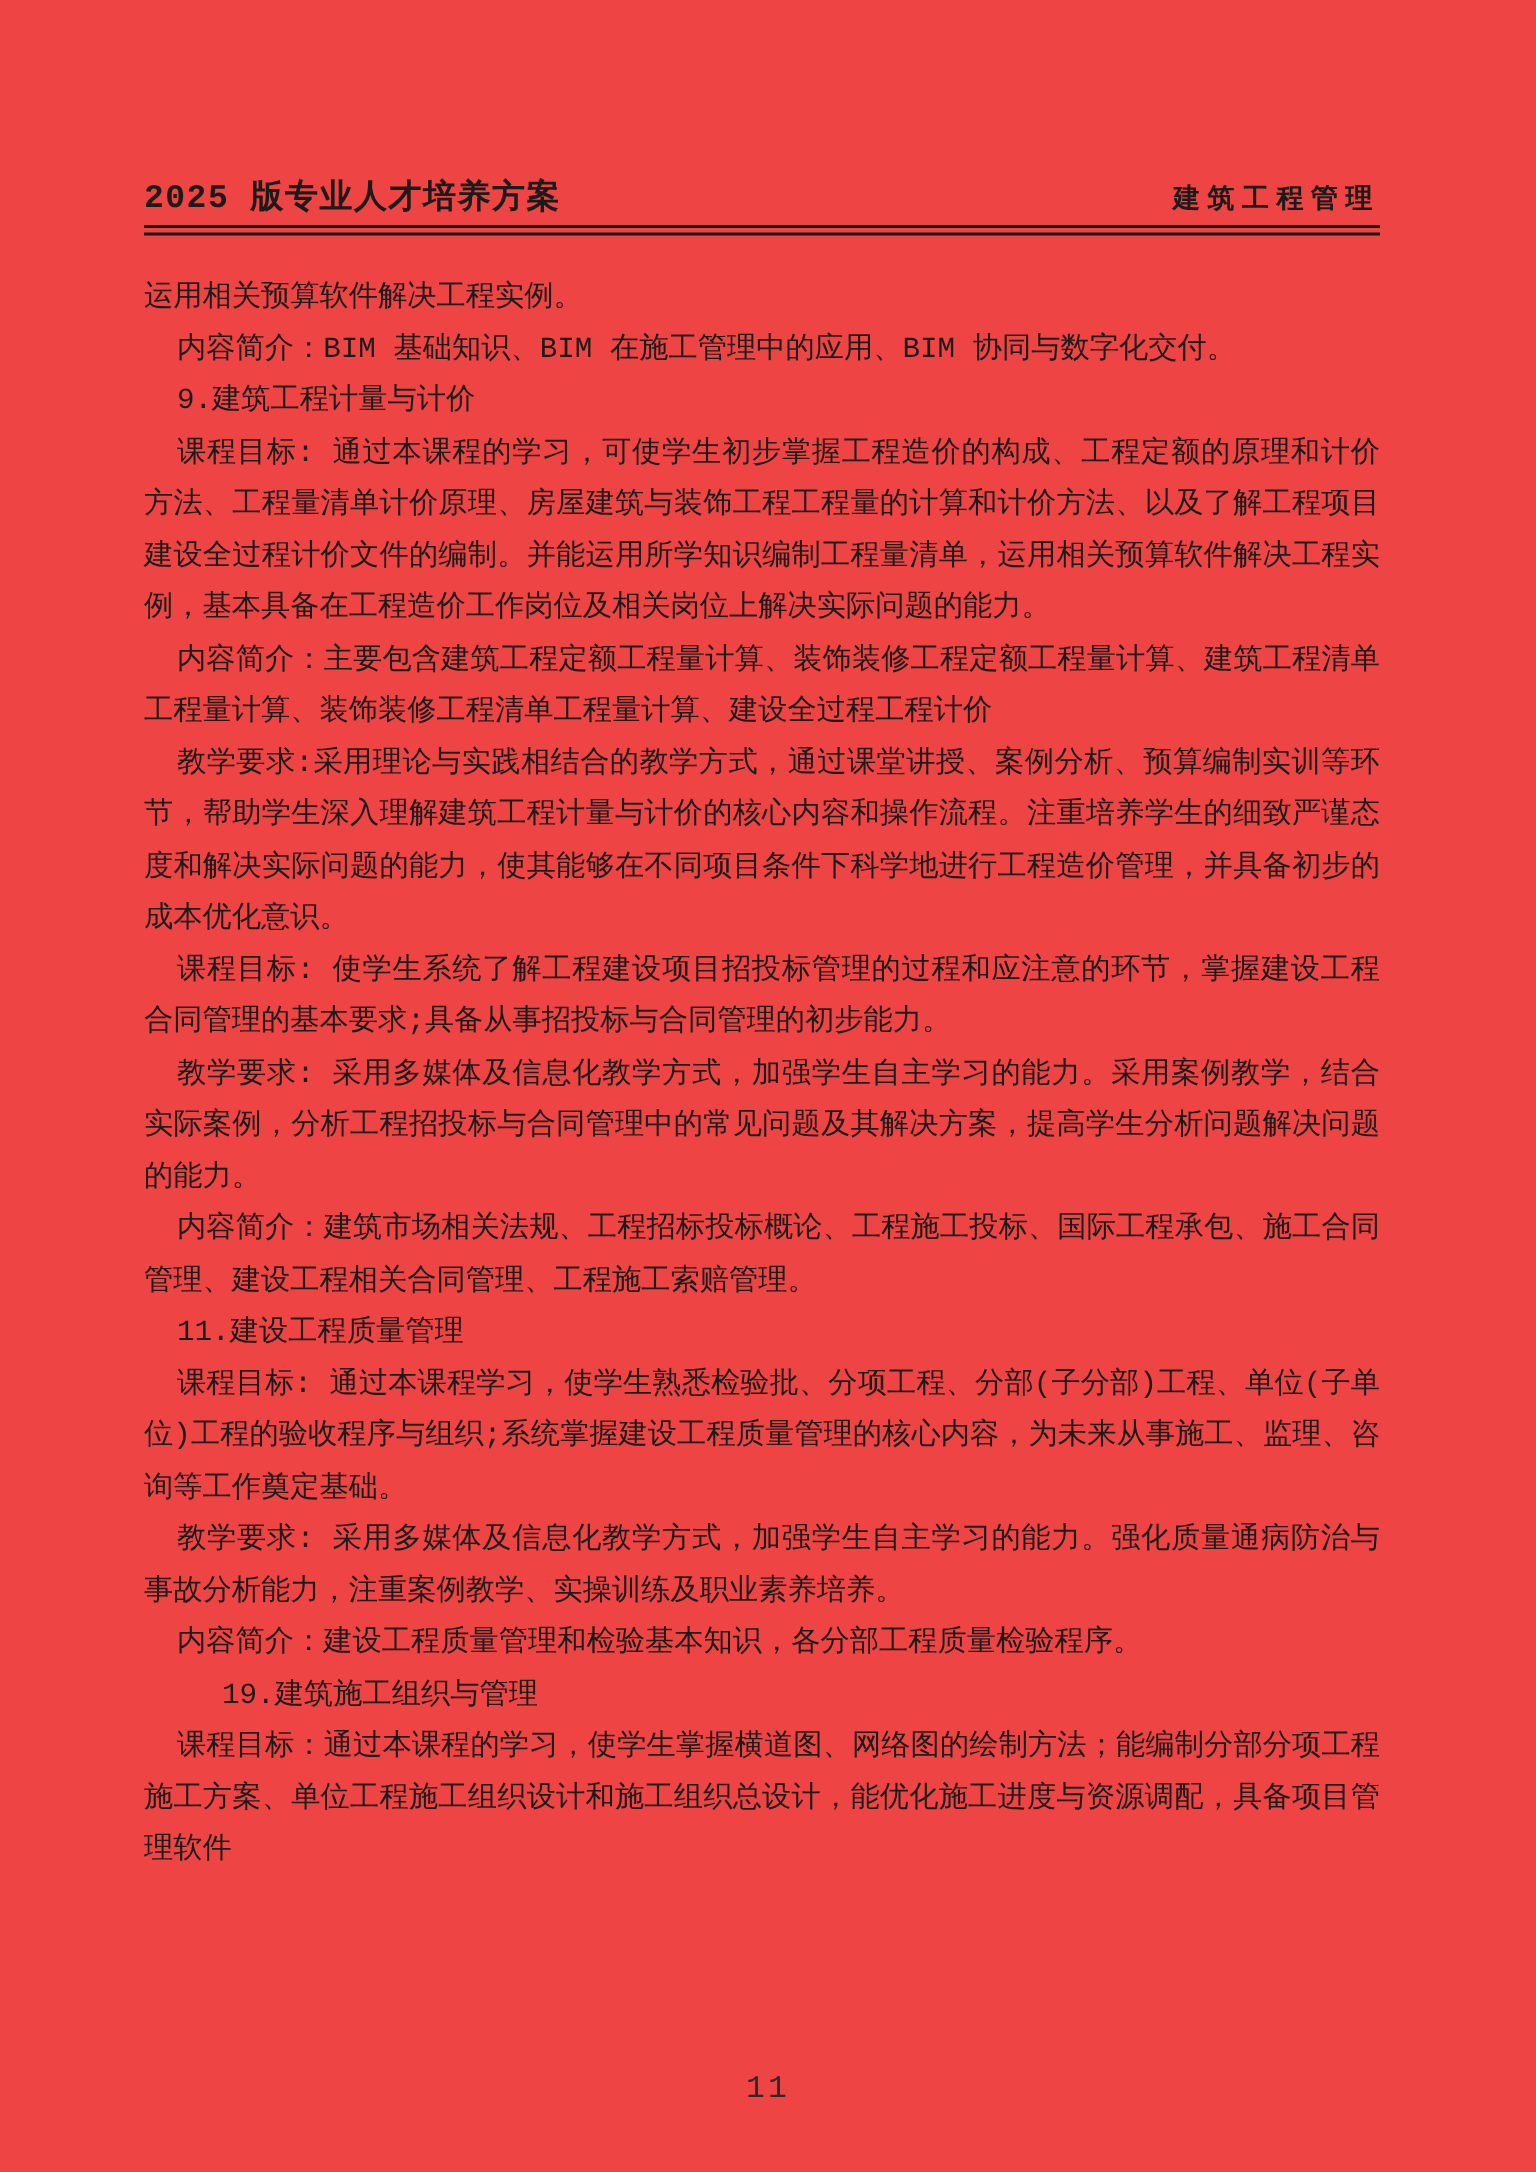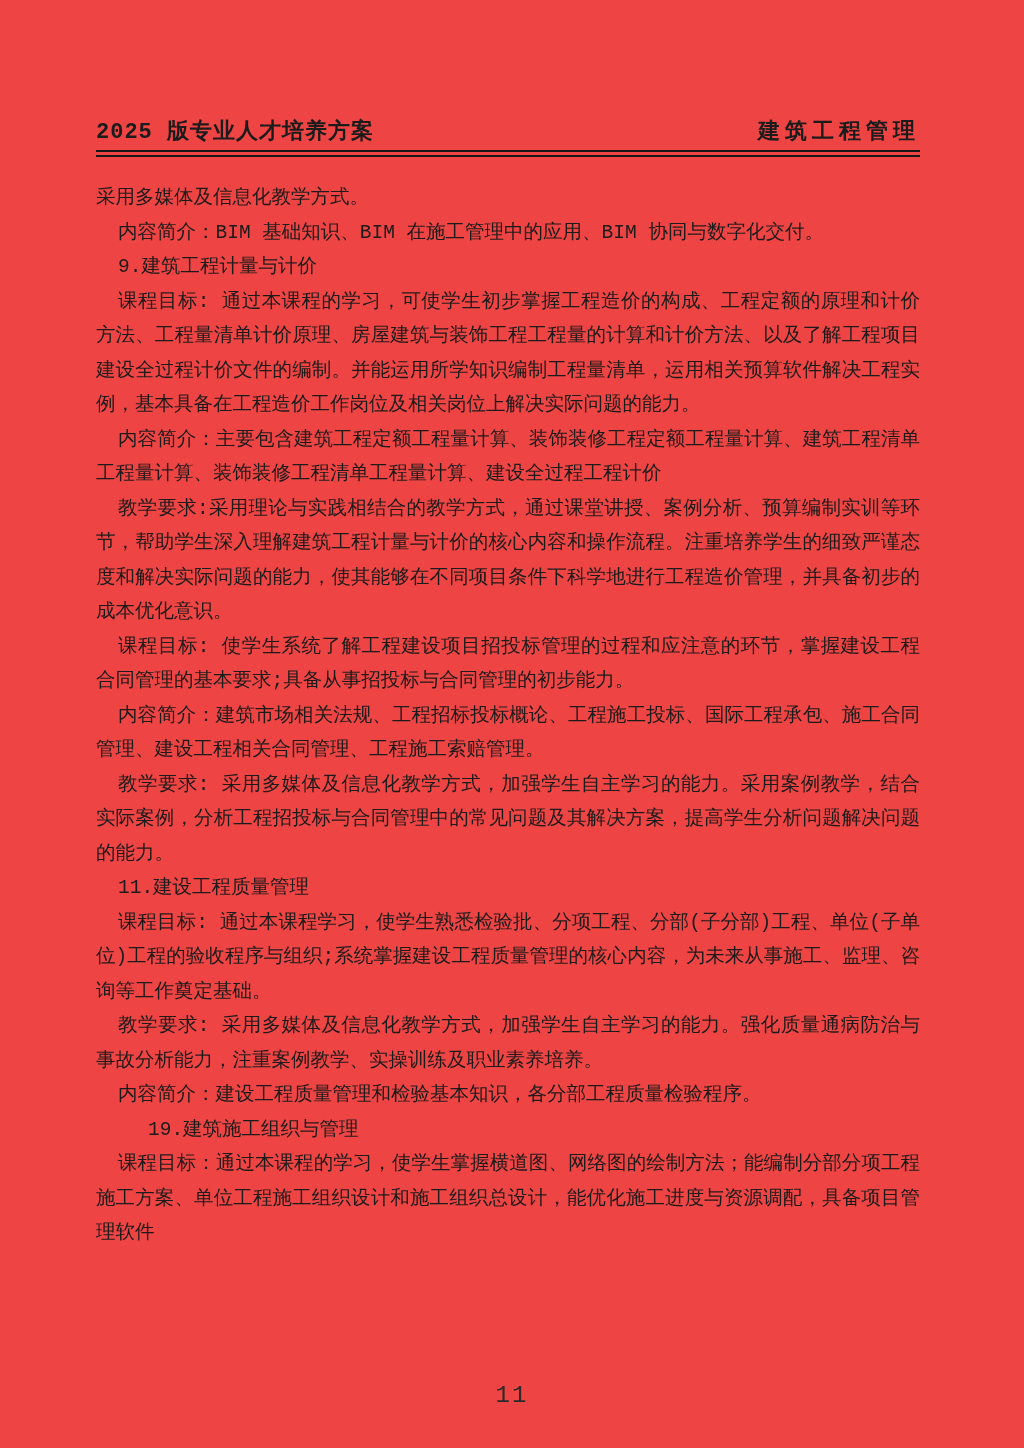--- a/index.html
+++ b/index.html
@@ -28,21 +28,21 @@
     justify-content: space-between;
     align-items: baseline;
   }
   .header-left {
     font-size: 22px;
     font-weight: bold;
     letter-spacing: 1px;
     white-space: nowrap;
   }
   .header-right {
-    font-size: 22px;
+    font-size: 18px;
     font-weight: bold;
     letter-spacing: 5px;
     white-space: nowrap;
   }
   .header-rule {
     margin-top: 4px;
     height: 3px;
     border-top: 2px solid #161616;
     border-bottom: 2px solid #161616;
   }
@@ -59,60 +59,60 @@
   .par { text-indent: 22px; }
   .k-continuation { text-indent: 0; }
   .k-heading { text-indent: 22px; }
   .k-heading-indented { text-indent: 52px; }
   .page-number {
     position: absolute;
     left: 0;
     right: 0;
     top: 1382px;
     text-align: center;
-    font-size: 24px;
+    font-size: 21px;
     color: #2a2a2a;
     letter-spacing: 2px;
   }
 </style>
 </head>
 <body>
 
 <div class="page">
   <div class="content">
 
     <div class="header">
       <div class="header-row">
         <span class="header-left">2025 版专业人才培养方案</span>
         <span class="header-right">建筑工程管理</span>
       </div>
       <div class="header-rule"></div>
     </div>
 
     <div class="body-text">
 
-        <p class="par k-continuation">采用多媒体及信息化教学方式。</p>
+        <p class="par k-continuation">运用相关预算软件解决工程实例。</p>
 
         <p class="par k-para">内容简介：BIM 基础知识、BIM 在施工管理中的应用、BIM 协同与数字化交付。</p>
 
 
         <p class="par k-heading">9.建筑工程计量与计价</p>
 
         <p class="par k-para">课程目标: 通过本课程的学习，可使学生初步掌握工程造价的构成、工程定额的原理和计价方法、工程量清单计价原理、房屋建筑与装饰工程工程量的计算和计价方法、以及了解工程项目建设全过程计价文件的编制。并能运用所学知识编制工程量清单，运用相关预算软件解决工程实例，基本具备在工程造价工作岗位及相关岗位上解决实际问题的能力。</p>
 
         <p class="par k-para">内容简介：主要包含建筑工程定额工程量计算、装饰装修工程定额工程量计算、建筑工程清单工程量计算、装饰装修工程清单工程量计算、建设全过程工程计价</p>
 
         <p class="par k-para">教学要求:采用理论与实践相结合的教学方式，通过课堂讲授、案例分析、预算编制实训等环节，帮助学生深入理解建筑工程计量与计价的核心内容和操作流程。注重培养学生的细致严谨态度和解决实际问题的能力，使其能够在不同项目条件下科学地进行工程造价管理，并具备初步的成本优化意识。</p>
 
 
         <p class="par k-para">课程目标: 使学生系统了解工程建设项目招投标管理的过程和应注意的环节，掌握建设工程合同管理的基本要求;具备从事招投标与合同管理的初步能力。</p>
 
+        <p class="par k-para">教学要求: 采用多媒体及信息化教学方式，加强学生自主学习的能力。采用案例教学，结合实际案例，分析工程招投标与合同管理中的常见问题及其解决方案，提高学生分析问题解决问题的能力。</p>
+
         <p class="par k-para">内容简介：建筑市场相关法规、工程招标投标概论、工程施工投标、国际工程承包、施工合同管理、建设工程相关合同管理、工程施工索赔管理。</p>
-
-        <p class="par k-para">教学要求: 采用多媒体及信息化教学方式，加强学生自主学习的能力。采用案例教学，结合实际案例，分析工程招投标与合同管理中的常见问题及其解决方案，提高学生分析问题解决问题的能力。</p>
 
         <p class="par k-heading">11.建设工程质量管理</p>
 
         <p class="par k-para">课程目标: 通过本课程学习，使学生熟悉检验批、分项工程、分部(子分部)工程、单位(子单位)工程的验收程序与组织;系统掌握建设工程质量管理的核心内容，为未来从事施工、监理、咨询等工作奠定基础。</p>
 
         <p class="par k-para">教学要求: 采用多媒体及信息化教学方式，加强学生自主学习的能力。强化质量通病防治与事故分析能力，注重案例教学、实操训练及职业素养培养。</p>
 
         <p class="par k-para">内容简介：建设工程质量管理和检验基本知识，各分部工程质量检验程序。</p>
 
         <p class="par k-heading-indented">19.建筑施工组织与管理</p>

